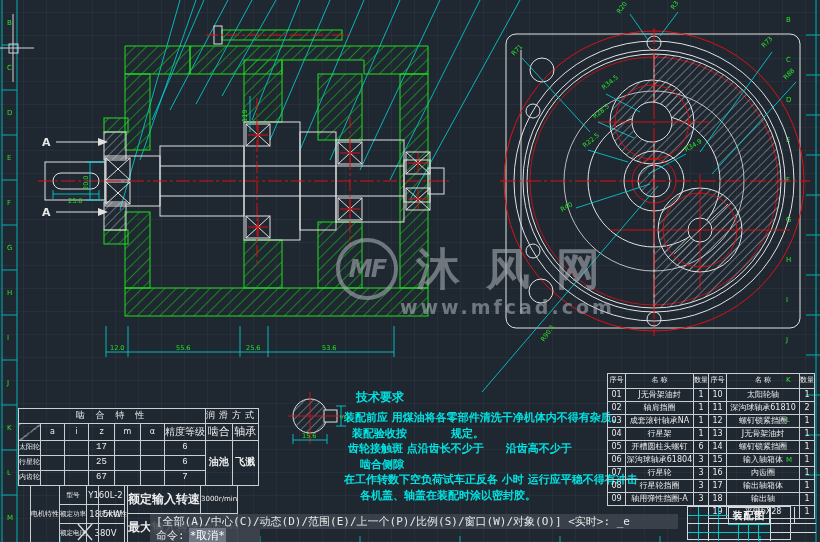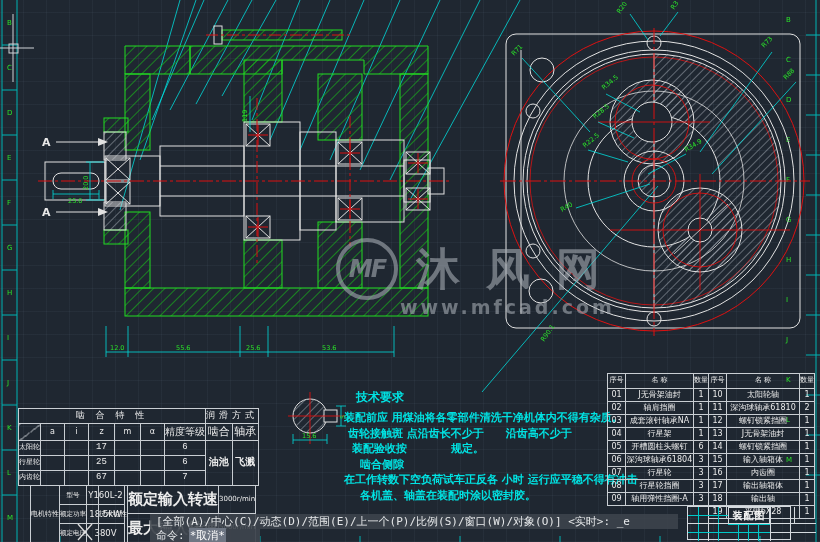--- a/index.html
+++ b/index.html
@@ -40,21 +40,21 @@
   .mesh{left:18px;top:408px;font-size:9px;}
   .mesh .title td{height:14px;font-size:9px;letter-spacing:4px;margin-top:26px;}
   .mesh .hd td{height:16px;font-size:8px;letter-spacing:0;}
   .mesh .row td{height:14px;font-family:Liberation Mono, monospace;}
   .mesh .rl{font-size:7px;}
   .mesh .lub{font-size:10px;font-weight:bold;}
   .diag{background:linear-gradient(to bottom right,transparent 48.5%,#c9ced3 48.5%,#c9ced3 51.5%,transparent 51.5%);}
   .motor{font-size:8.5px;}
   .motor .vlab{font-size:7px;line-height:1.15;}
   .motor .sm{font-size:6.5px;}
-  .motor .spd{font-size:15px;font-weight:bold;line-height:1.1;}
+  .motor .spd{font-size:12px;font-weight:bold;line-height:1.1;}
   .motor .rpm{font-size:7px;}
 
   
   .tblock{position:absolute;left:687px;top:506px;width:104px;height:34px;z-index:3;
     border:1px solid #d5dadf;box-sizing:border-box;}
   .tblock .ln{position:absolute;background:#00c8c8;}
   .tblock .lnw{position:absolute;background:#d5dadf;}
   .tb-name{position:absolute;left:40px;top:0;width:42px;height:17px;border:1px solid #d5dadf;
     box-sizing:border-box;display:flex;align-items:center;justify-content:center;
     color:#f2f2f2;font-size:10px;font-weight:bold;letter-spacing:1px;}
@@ -391,22 +391,22 @@
   <div class="wm-row">
     <span class="wm-logo">MF</span>
     <span class="wm-brand">沐风网</span>
   </div>
   <div class="wm-url">www.mfcad.com</div>
 </div>
 
 <div class="tech">
   <div class="t-title">技术要求</div>
   <div class="t-line i1">装配前应 用煤油将各零部件清洗干净机体内不得有杂质。</div>
+  <div class="t-line i2">装配验收按　　　　规定。</div>
   <div class="t-line i3">齿轮接触斑 点沿齿长不少于　　沿齿高不少于</div>
-  <div class="t-line i2">装配验收按　　　　规定。</div>
   <div class="t-line i4">啮合侧隙</div>
   <div class="t-line i5">在工作转数下空负荷试车正反各 小时 运行应平稳不得有冲击</div>
   <div class="t-line i7">各机盖、轴盖在装配时涂以密封胶。</div>
 </div>
 
 <table class="tbl mesh">
   <colgroup>
         <col style="width:22px">
         <col style="width:24px">
         <col style="width:24px">

